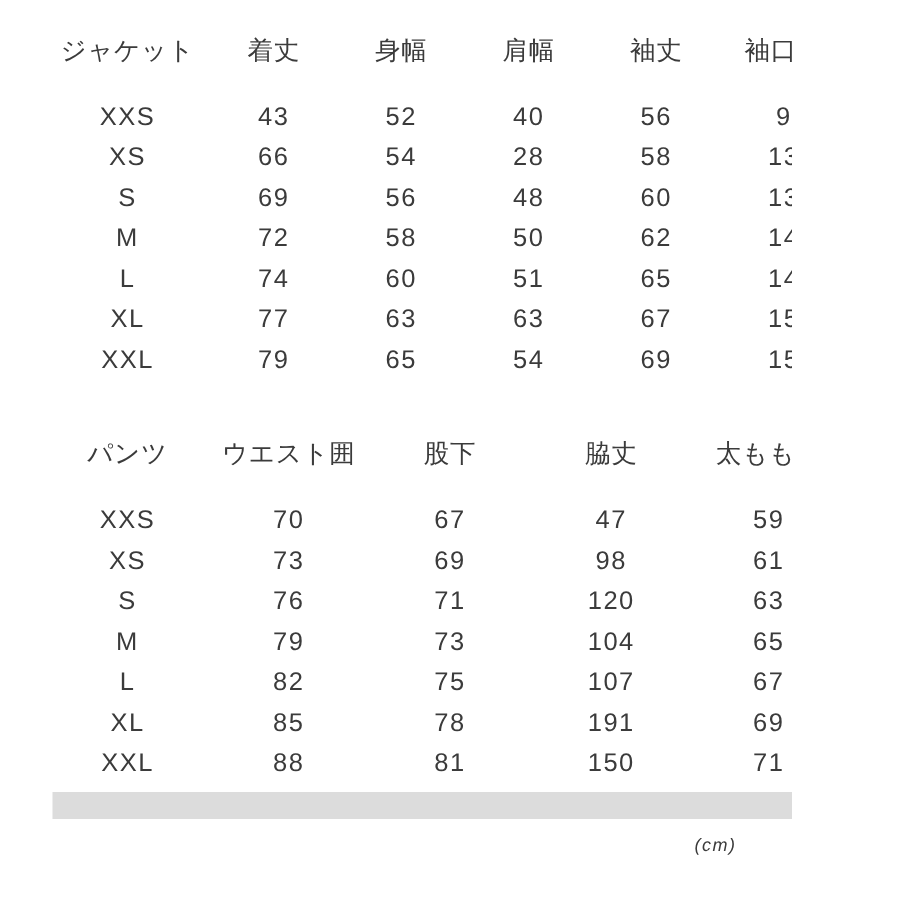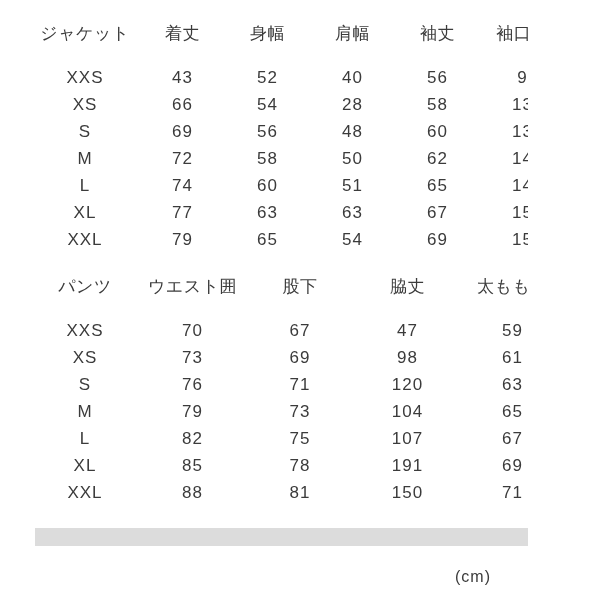--- a/index.html
+++ b/index.html
@@ -36,36 +36,37 @@
   }
   table.size-table td {
     height: 27px;
     padding: 0;
     text-align: center;
     vertical-align: middle;
     letter-spacing: 1px;
     white-space: nowrap;
   }
   table.jacket { top: 20px; }
-  table.pants  { top: 273px; }
+  table.pants  { top: 289px; }
   .divider-bar {
     position: absolute;
     left: 35px;
     top: 528px;
     width: 530px;
     height: 18px;
     background: #dcdcdc;
   }
   .unit-label {
     position: absolute;
     right: 37px;
-    top: 568px;
-    font-size: 16px;
+    top: 556px;
+    font-size: 12px;
     letter-spacing: 1px;
     color: #3b3b3b;
+    font-style: italic;
   }
 </style>
 </head>
 <body>
 
 <div class="canvas">
 
   <table class="size-table jacket">
     <colgroup>
       <col style="width:110px">

